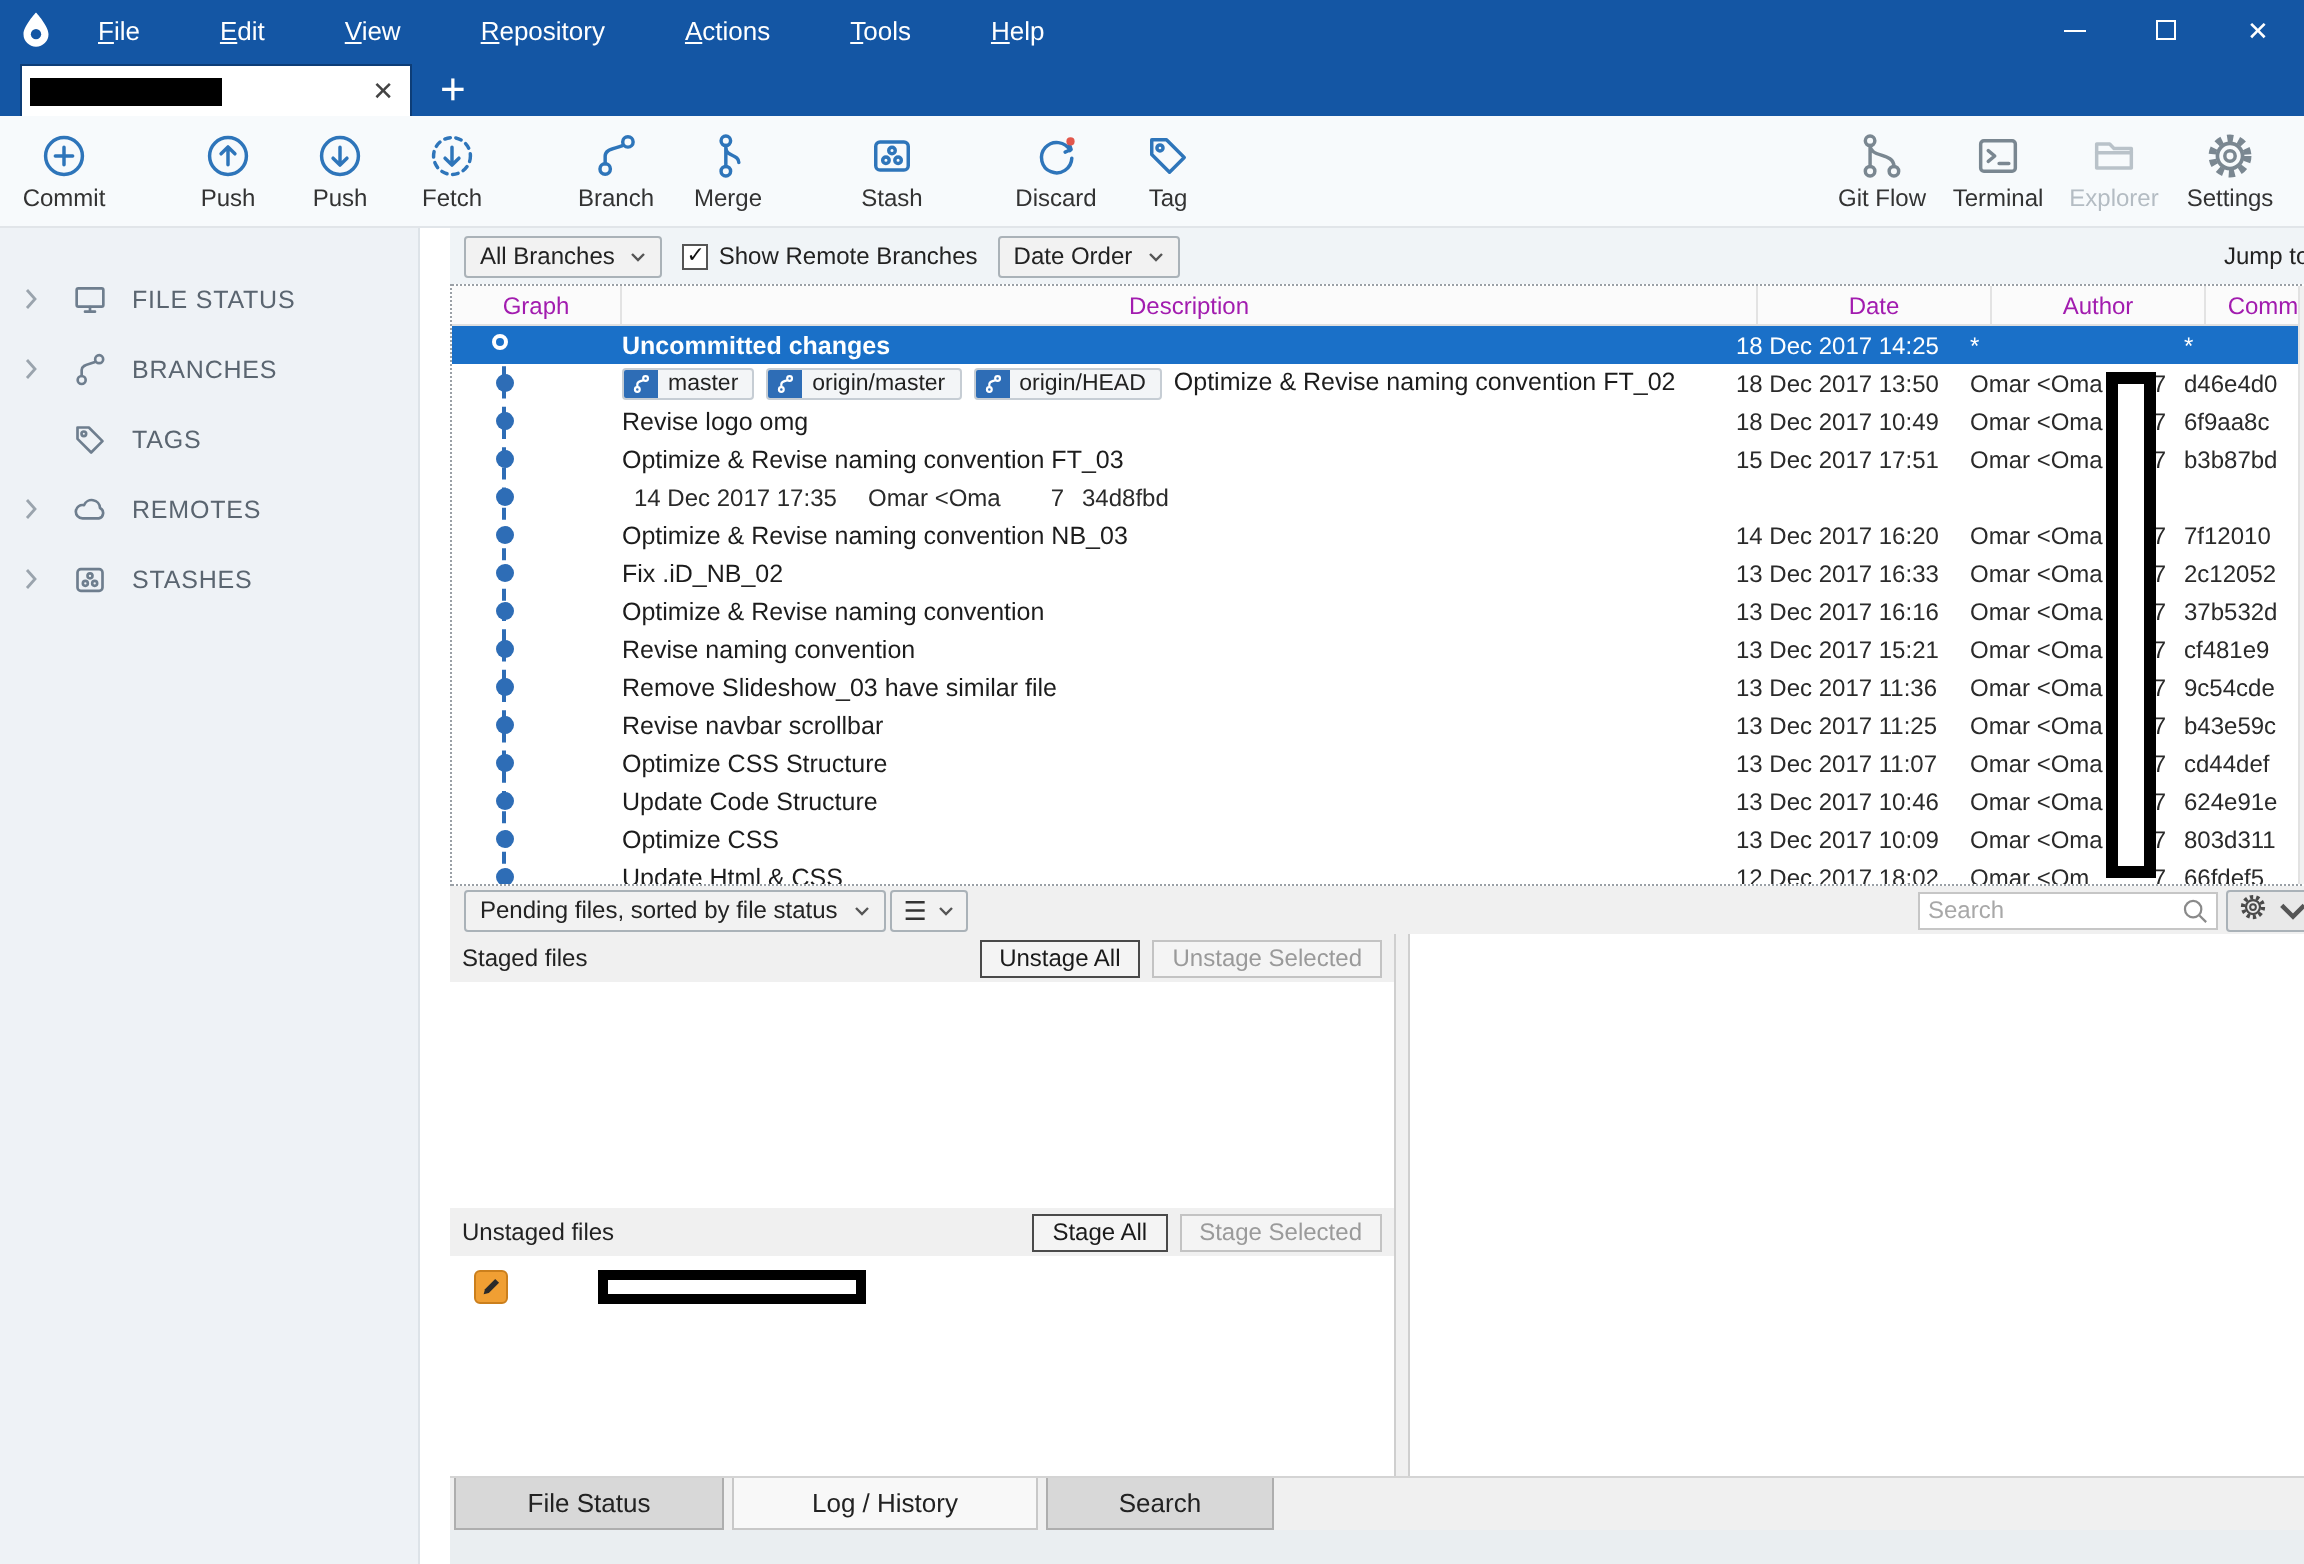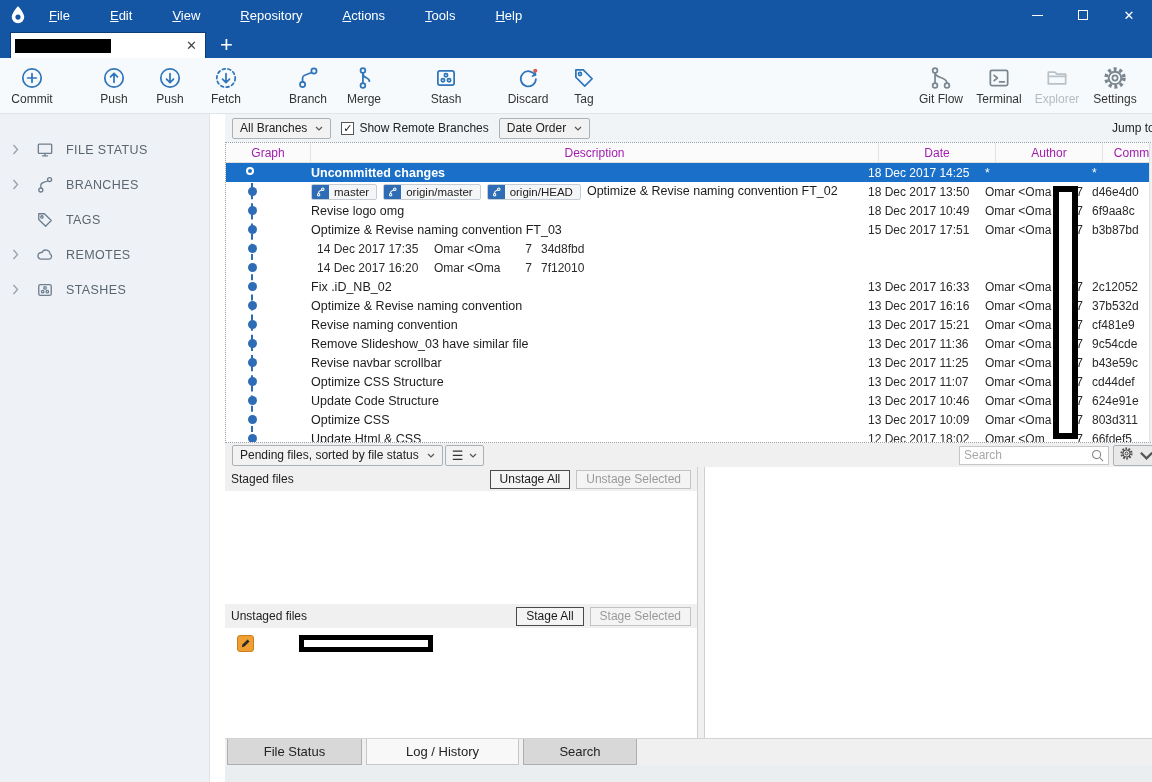--- a/index.html
+++ b/index.html
@@ -471,20 +471,21 @@
             <span class="cell c-author">
               <span>Omar &lt;Oma</span>
               <span>7</span>
             </span>
             <span class="cell c-commit">34d8fbd</span>
           </div>
           <div class="trow">
             <span class="cell c-graph g-cell">
               <span class="dot"></span>
             </span>
+            <span class="cell c-desc"><span class="desc-text">Optimize &amp; Revise naming convention NB_03</span></span>
             <span class="cell c-date">14 Dec 2017 16:20</span>
             <span class="cell c-author">
               <span>Omar &lt;Oma</span>
               <span>7</span>
             </span>
             <span class="cell c-commit">7f12010</span>
           </div>
           <div class="trow">
             <span class="cell c-graph g-cell">
               <span class="dot"></span>

